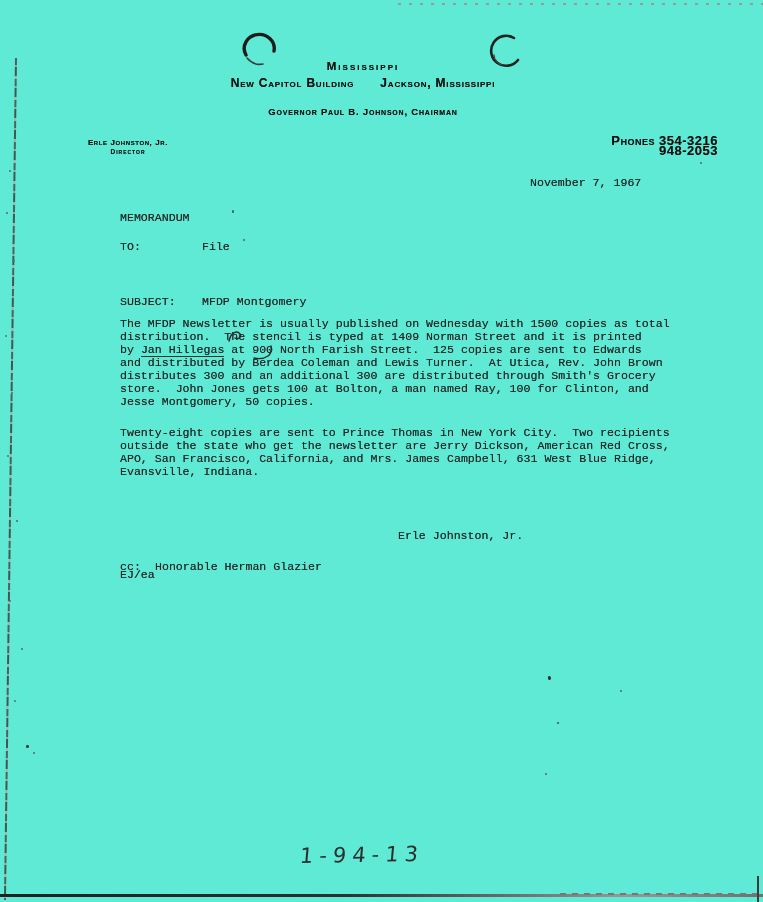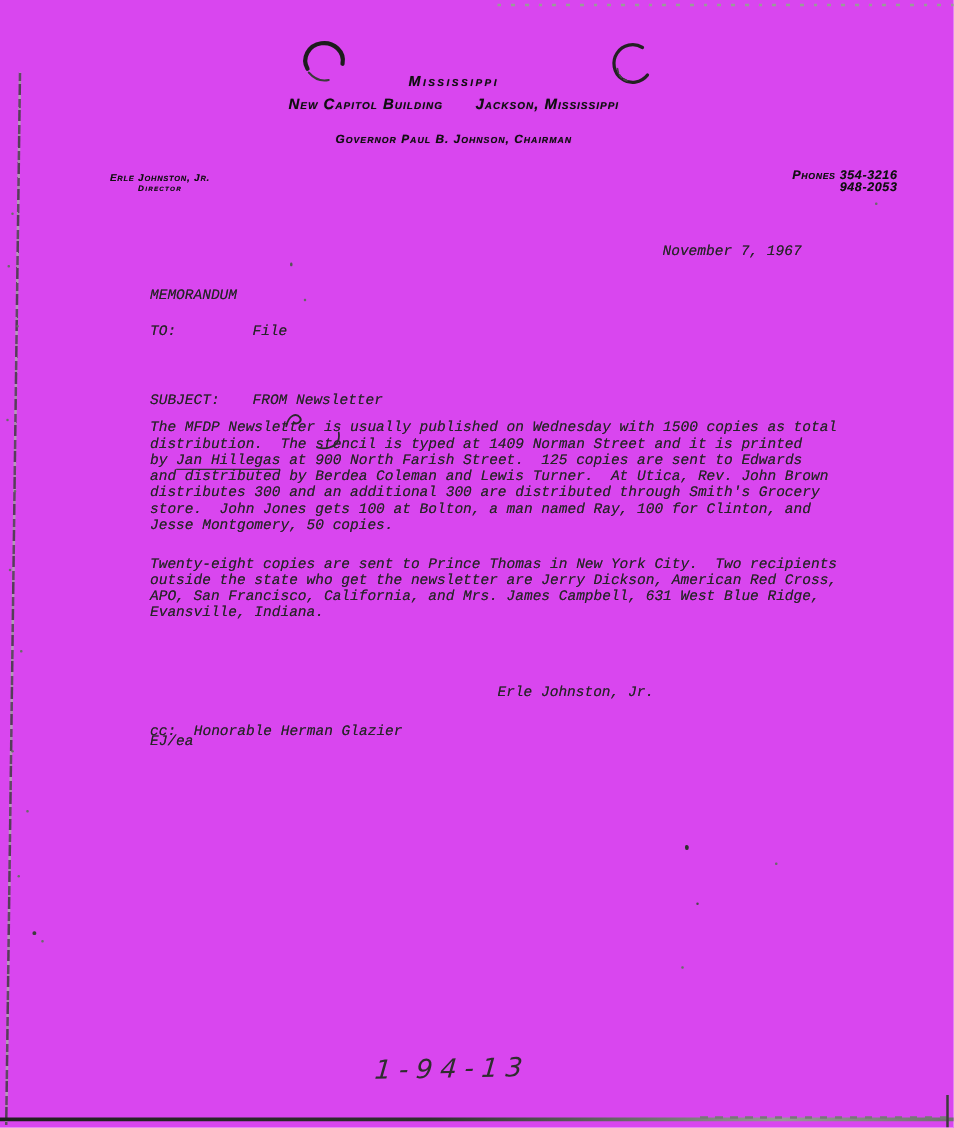--- a/index.html
+++ b/index.html
@@ -1,21 +1,21 @@
 <!DOCTYPE html>
 <html><head>
 <meta charset="utf-8">
 <style>
   html,body{margin:0;padding:0;}
   body{
     width:763px;height:902px;position:relative;overflow:hidden;
     background:#ffffff;
     font-family:"Liberation Sans", sans-serif;
   }
-  .page{position:absolute;inset:0;background:#d946ef;font-style:italic;}
+  .page{position:absolute;inset:0;background:#5eead4;}
 
   
   .dotted-top{
     position:absolute;left:398px;top:3px;width:365px;height:2px;
     background:repeating-linear-gradient(to right,#9a9a9a 0 3px,transparent 3px 11px);
   }
   .edge-left{
     position:absolute;left:15px;top:58px;width:2px;height:842px;
     transform:rotate(0.75deg);transform-origin:top left;
     background:repeating-linear-gradient(to bottom,#4a4a4a 0 7px,#9a9a9a 7px 9px,#3d3d3d 9px 18px,#aaaaaa 18px 21px);
@@ -48,30 +48,29 @@
     position:absolute;left:60px;top:138px;width:136px;text-align:center;
     color:#101010;font-variant:small-caps;font-weight:bold;
     text-shadow:0 0 .5px rgba(0,0,0,.5);
   }
   .director-name{font-size:8px;letter-spacing:.6px;}
   .director-title{font-size:6.5px;letter-spacing:1px;margin-top:1px;}
 
   .phones-block{
     position:absolute;right:45px;top:136px;text-align:right;
     color:#101010;font-variant:small-caps;font-weight:bold;
-    font-size:10px;letter-spacing:.5px;line-height:10px;
+    font-size:13px;letter-spacing:.5px;line-height:10px;
     text-shadow:0 0 .5px rgba(0,0,0,.5);
   }
 
   
   .mono{
     font-family:"Liberation Mono", monospace;
     font-size:11.6px;color:#262626;line-height:13px;
     text-shadow:0 0 .45px rgba(20,20,20,.6);
-    margin-top:19px;
   }
   .date-line{position:absolute;left:530px;top:176px;}
   .memo-heading{position:absolute;left:120px;top:211px;}
   .memo-row{position:absolute;left:120px;}
   .row-to{top:240px;} .row-from{top:268px;} .row-subject{top:295px;}
   .memo-label{display:inline-block;width:82px;}
   .para{position:absolute;left:120px;width:620px;white-space:pre-wrap;}
   .para-1{top:317px;} .para-2{top:426px;}
   .hand-underline{border-bottom:1.3px solid #333;}
   .signature-line{position:absolute;left:398px;top:529px;}
@@ -126,21 +125,21 @@
   </div>
 
   <div class="mono date-line">November 7, 1967</div>
 
   <div class="mono memo-heading">MEMORANDUM</div>
 
   <div class="mono memo-row row-to">
     <span class="memo-label">TO:</span><span>File</span>
   </div>
   <div class="mono memo-row row-subject">
-    <span class="memo-label">SUBJECT:</span><span>FROM Newsletter</span>
+    <span class="memo-label">SUBJECT:</span><span>MFDP Montgomery</span>
   </div>
 
   <div class="mono para para-1"><span>The MFDP Newsletter is usually published on Wednesday with 1500 copies as total
 distribution.  The stencil is typed at 1409 Norman Street and it is printed
 by </span><span class="hand-underline">Jan Hillegas</span><span> at 900 North Farish Street.  125 copies are sent to Edwards
 and distributed by Berdea Coleman and Lewis Turner.  At Utica, Rev. John Brown
 distributes 300 and an additional 300 are distributed through Smith's Grocery
 store.  John Jones gets 100 at Bolton, a man named Ray, 100 for Clinton, and
 Jesse Montgomery, 50 copies.</span></div>
 

